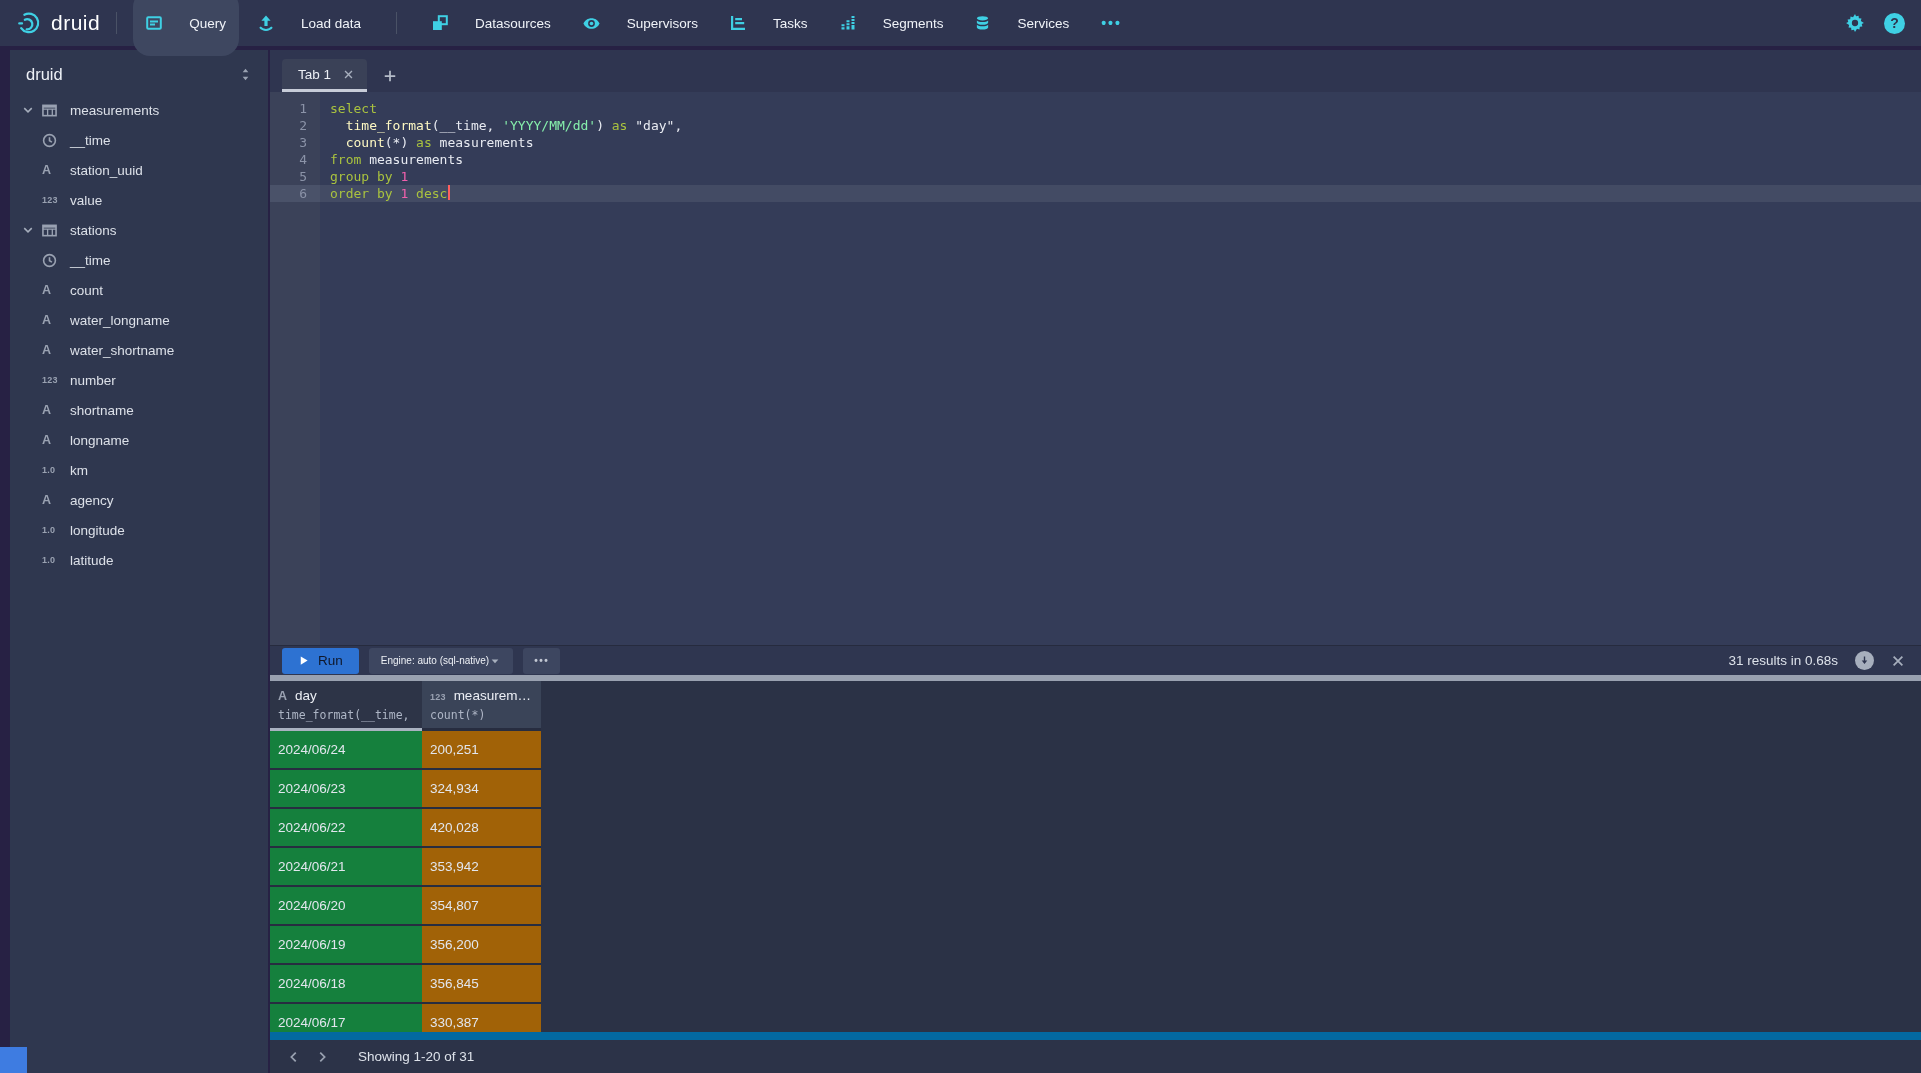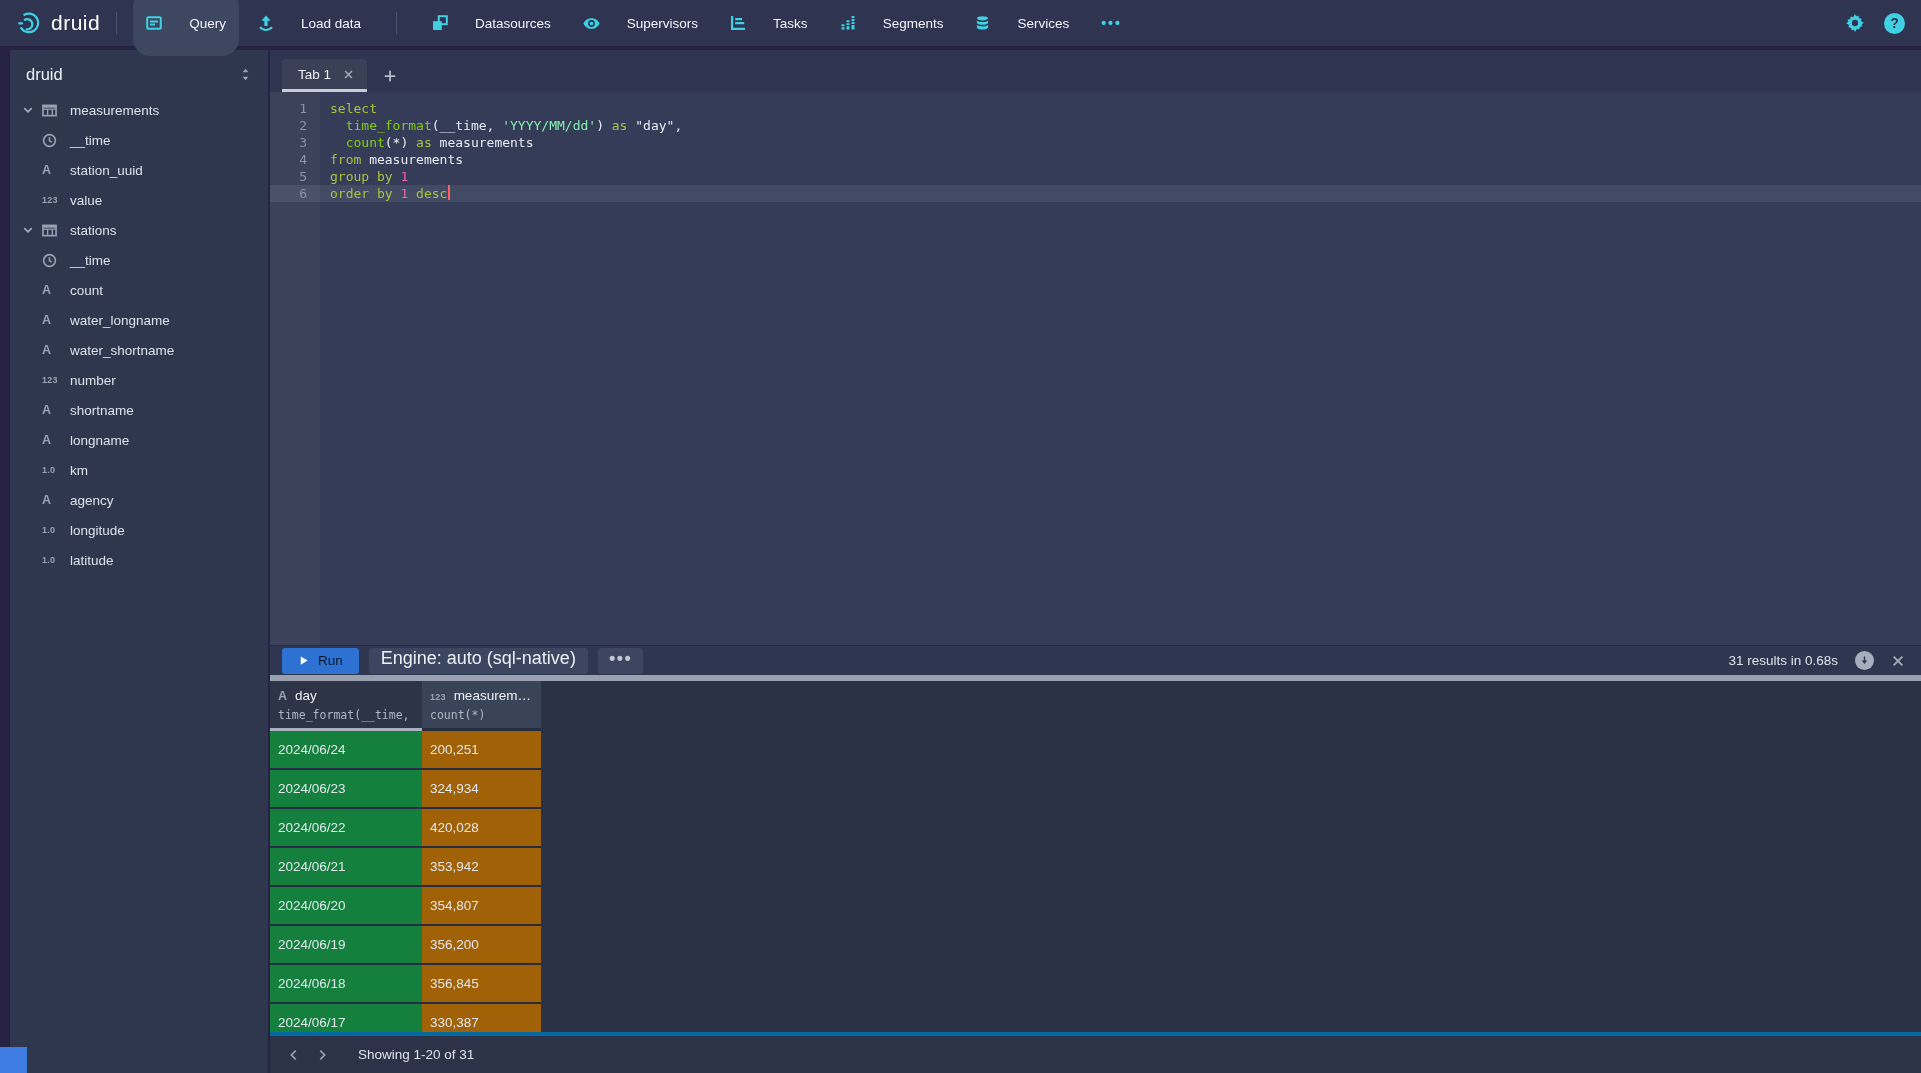--- a/index.html
+++ b/index.html
@@ -50,31 +50,31 @@
   
   .editor { height:553px; position:relative; background:#343C58; flex:none;
             font-family:"DejaVu Sans Mono", monospace; font-size:13px; cursor:text; }
   .gutter-bg { position:absolute; left:0; top:0; bottom:0; width:50px; background:#3B4259; }
   .code-lines { position:absolute; top:8px; left:0; right:0; }
   .code-line { display:flex; height:17px; line-height:17px; }
   .code-line.current { background:#434B64; }
   .ln { width:50px; padding-right:13px; text-align:right; color:#8B93A8; flex:none; }
   .code-line.current .ln { background:#4A5269; }
   .ctext { padding-left:10px; white-space:pre;text-align:center; }
-  .tk-k { color:#A9C23F; } .tk-f { color:#84cc16; } .tk-s { color:#86efac; }
+  .tk-k { color:#A9C23F; } .tk-f { color:#fef9c3; } .tk-s { color:#86efac; }
   .tk-n { color:#F160AC; } .tk-p { color:#E8EBF2; }
   .cursor { display:inline-block; width:2px; height:15px; background:#FF5F5F;
             vertical-align:-2px; margin-left:1px; }
   
   .runbar { height:30px; background:#2F3650; border-top:1px solid #262B3E; display:flex;
             align-items:center; padding:0 12px; gap:10px; flex:none; }
   .btn-run { display:flex; align-items:center; gap:9px; background:#2D72D2; color:#0f172a;
              height:26px; padding:0 16px; border-radius:3px; font-size:13.5px; cursor:pointer; }
-  .btn-dark { display:flex; align-items:center; gap:9px; background:#3D4660; height:26px;
-              padding:0 12px; border-radius:3px; font-size:18px; color:#EDF0F5; cursor:pointer;flex-direction:column; }
+  .btn-dark { display:flex; align-items:center; background:#3D4660; height:26px;
+              padding:0 12px; border-radius:3px; font-size:10px; color:#EDF0F5; cursor:pointer; }
   .btn-more { letter-spacing:1.5px; color:#C3C9D4; font-weight:bold; padding:0 11px; }
   .caret { color:#A7AFBD; display:flex; }
   .runbar-right { margin-left:auto; display:flex; align-items:center; gap:17px; padding-right:4px; }
   .status { font-size:13.5px; color:#DDE2EA; }
   .dl-circle { width:19px; height:19px; border-radius:50%; background:#A7AFBD; color:#2F3650;
                display:flex; align-items:center; justify-content:center; cursor:pointer; }
   .x-btn { color:#A7AFBD; display:flex; cursor:pointer; }
   .hdivider { height:6px; background:#99A1B0; flex:none; cursor:row-resize; }
   
   .results { flex:1; position:relative; overflow:hidden; background:#2B3246; }
@@ -84,21 +84,21 @@
   .res-col-h.c2 { width:119px; background:#3A4458; border-bottom:3px solid #272D40; }
   .res-col-h .t { font-size:13.5px; color:#ECEFF5; display:flex; gap:8px; align-items:baseline; white-space:nowrap; overflow:hidden;}
   .res-col-h .e { font-family:"DejaVu Sans Mono", monospace; font-size:11.5px; color:#AEB6C6;
                   margin-top:5px; white-space:nowrap; overflow:hidden; }
   .res-row { display:flex; height:39px; cursor:pointer; }
   .cell { padding:0 8px; line-height:37px; font-size:13.5px; color:#E2E6EE;
           border-bottom:2px solid #272D40; white-space:nowrap; }
   .cell.c1 { width:152px; background:#15803d; }
   .cell.c2 { width:119px; background:#a16207; }
   
-  .res-footer { height:41px; background:#2C3348; border-top:4px solid #0369a1; display:flex;
+  .res-footer { height:41px; background:#2C3348; border-top:8px solid #0369a1; display:flex;
                 align-items:center; padding:0 10px; flex:none; }
   .pg-btn { width:28px; height:28px; display:flex; align-items:center; justify-content:center;
             color:#99A1B0; cursor:pointer; }
   .pg-label { margin-left:22px; font-size:13.5px; color:#DDE2EA; }
   .corner-toast { position:absolute; left:0; bottom:0; width:27px; height:26px; background:#3E7CE1; z-index:20; }
 </style>
 </head>
 <body>
 
 <header class="nav">

